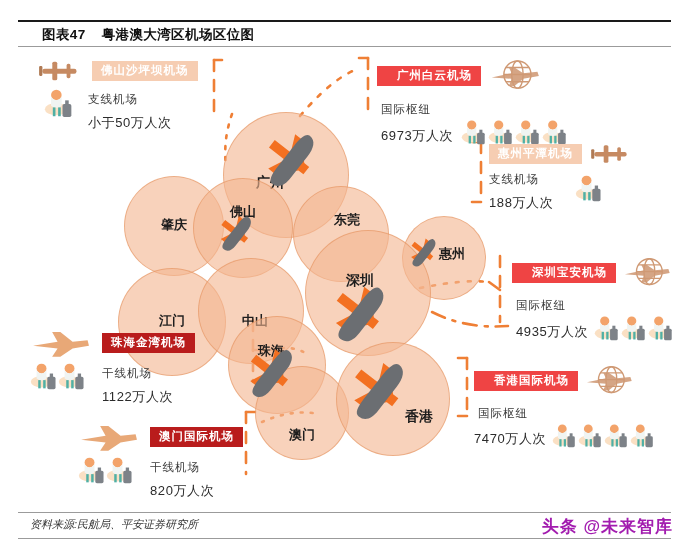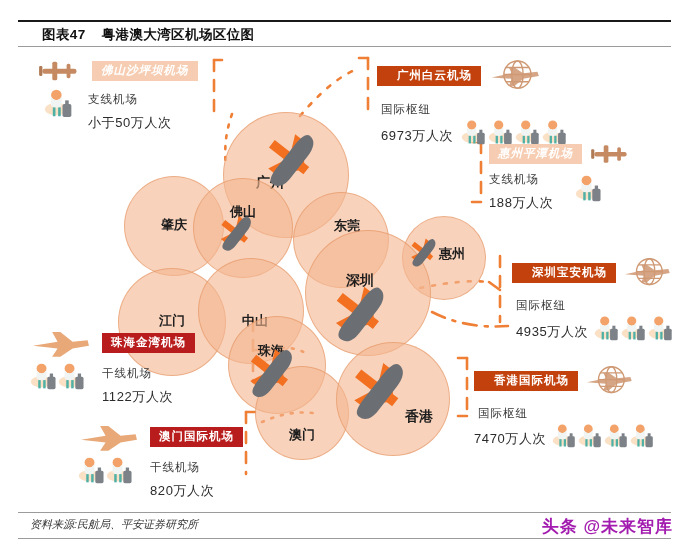--- a/index.html
+++ b/index.html
@@ -35,23 +35,23 @@
     transform:translateY(-1px);pointer-events:none;}
   .city.lg span{font-size:14px;}
 
   
   .plane{position:absolute;pointer-events:none;}
 
   
   .info{position:absolute;}
   .badge{display:inline-block;padding:3px 9px 4px;color:#fff;font-size:11.5px;font-weight:bold;
     letter-spacing:1px;white-space:nowrap;line-height:1.15;}
-  .badge.hub{background:#c2410c;padding-left:20px;}
+  .badge.hub{background:#ef4444;padding-left:20px;}
   .badge.trunk{background:#b91c1c;}
-  .badge.feeder{background:#f6cdb2;font-style:italic;}
+  .badge.feeder{background:#f6cdb2;}
   .line1{font-size:11.5px;color:#3a3a3a;letter-spacing:1px;white-space:nowrap;margin-top:6px;}
   .line2{font-size:13px;color:#2b2b2b;letter-spacing:.6px;white-space:nowrap;margin-top:7px;}
 
   
   .conn{position:absolute;pointer-events:none;}
 </style>
 </head>
 <body>
 
 <div class="page">
@@ -112,21 +112,21 @@
     </div>
 
     <div class="city lg" style="left:223px;top:62px;width:124px;height:124px;">
       <span style="transform:translate(-16px,8px);">广州</span>
     </div>
 
     <div class="city" style="left:193px;top:128px;width:98px;height:98px;">
       <span style="transform:translate(0,-16px);">佛山</span>
     </div>
 
-    <div class="city" style="left:293px;top:142px;width:94px;height:94px;">
+    <div class="city" style="left:293px;top:136px;width:94px;height:94px;">
       <span style="transform:translate(6px,-14px);">东莞</span>
     </div>
 
     <div class="city" style="left:402px;top:166px;width:82px;height:82px;">
       <span style="transform:translate(8px,-4px);">惠州</span>
     </div>
 
     <div class="city" style="left:198px;top:208px;width:104px;height:104px;">
       <span style="transform:translate(4px,10px);">中山</span>
     </div>

